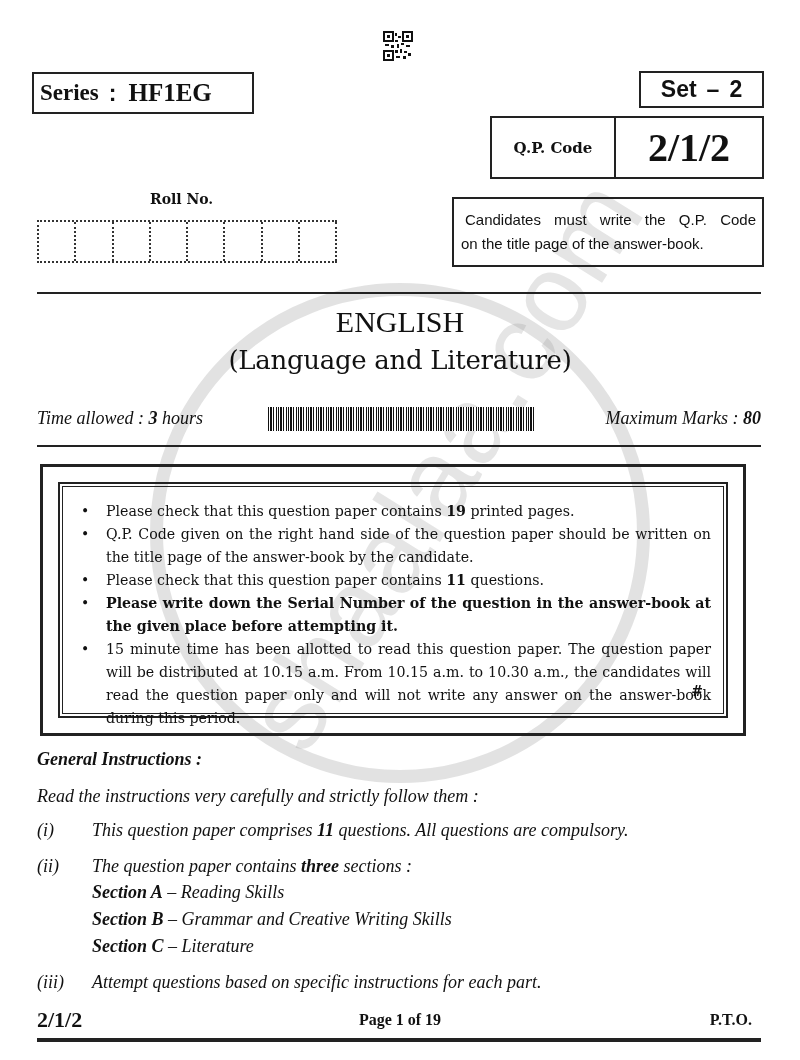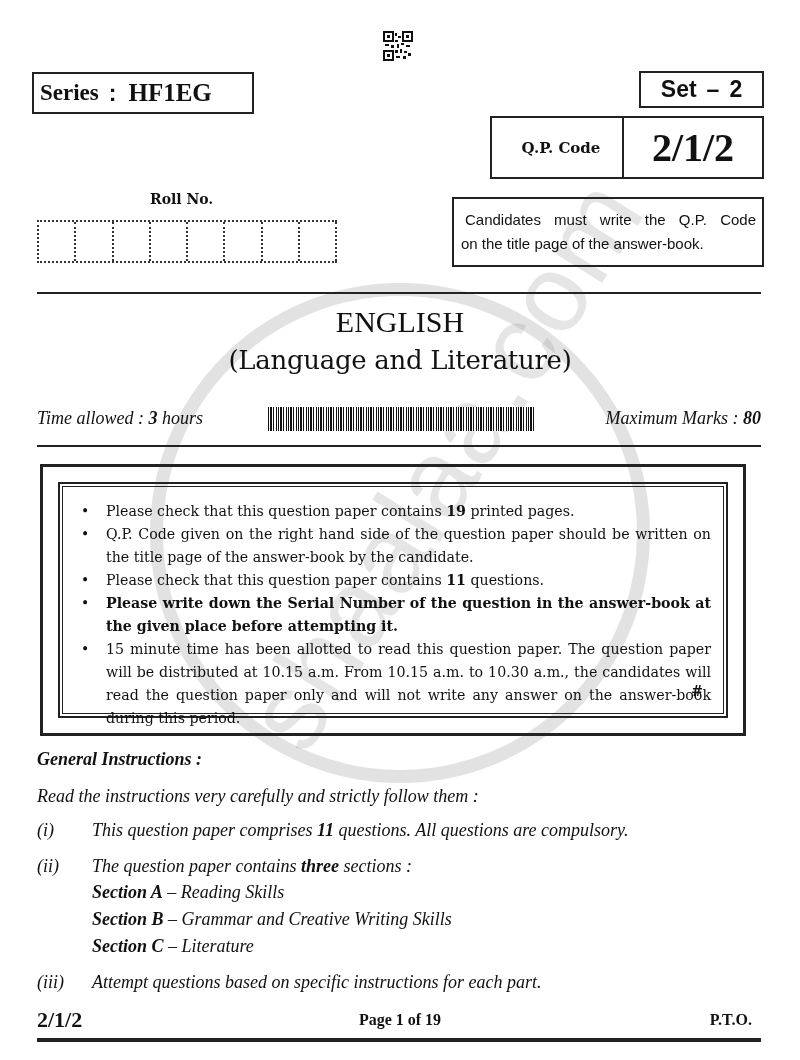--- a/index.html
+++ b/index.html
@@ -15,21 +15,21 @@
   .series-box { left: 32px; top: 72px; width: 222px; height: 42px; border: 2px solid #222; display: flex; align-items: center; padding-left: 6px; }
   .series-label { font-family: Liberation Serif, serif; font-weight: bold; font-size: 23px; }
   .series-sep { font-family: "Liberation Sans", sans-serif; font-weight: bold; font-size: 23px; margin: 0 12px 0 10px; }
   .series-code { font-family: "Liberation Serif", serif; font-weight: bold; font-size: 25px; }
 
   
   .set-box { left: 639px; top: 71px; width: 125px; height: 37px; border: 2px solid #222; display: flex; align-items: center; justify-content: center; font-family: "Liberation Sans", sans-serif; font-weight: bold; font-size: 23px; }
   .set-box .dash { margin: 0 10px; }
 
   
-  .qp-box { left: 490px; top: 116px; width: 274px; height: 63px; border: 2px solid #222; display: flex; padding-left: 8px; }
+  .qp-box { left: 490px; top: 116px; width: 274px; height: 63px; border: 2px solid #222; display: flex; }
   .qp-label { width: 124px; border-right: 2px solid #222; display: flex; align-items: center; justify-content: center; font-weight: bold; font-size: 15px; font-family: "DejaVu Serif", serif; }
   .qp-value { flex: 1; display: flex; align-items: center; justify-content: center; font-family: "Liberation Serif", serif; font-weight: bold; font-size: 40px; }
 
   
   .note-box { left: 452px; top: 197px; width: 312px; height: 70px; border: 2px solid #222; font-family: "Liberation Sans", sans-serif; font-size: 15px; line-height: 24px; padding: 9px 6px 0 7px; }
   .note-box .l1 { text-align: justify; text-align-last: justify; padding-left: 4px; }
 
   
   .roll-label { left: 150px; top: 191px; font-weight: bold; font-size: 14px; font-family: "DejaVu Serif", serif; }
   .roll-boxes { left: 37px; top: 220px; width: 300px; height: 43px; display: flex; border-top: 2px dotted #333; border-bottom: 2px dotted #333; border-left: 2px dotted #333; }

